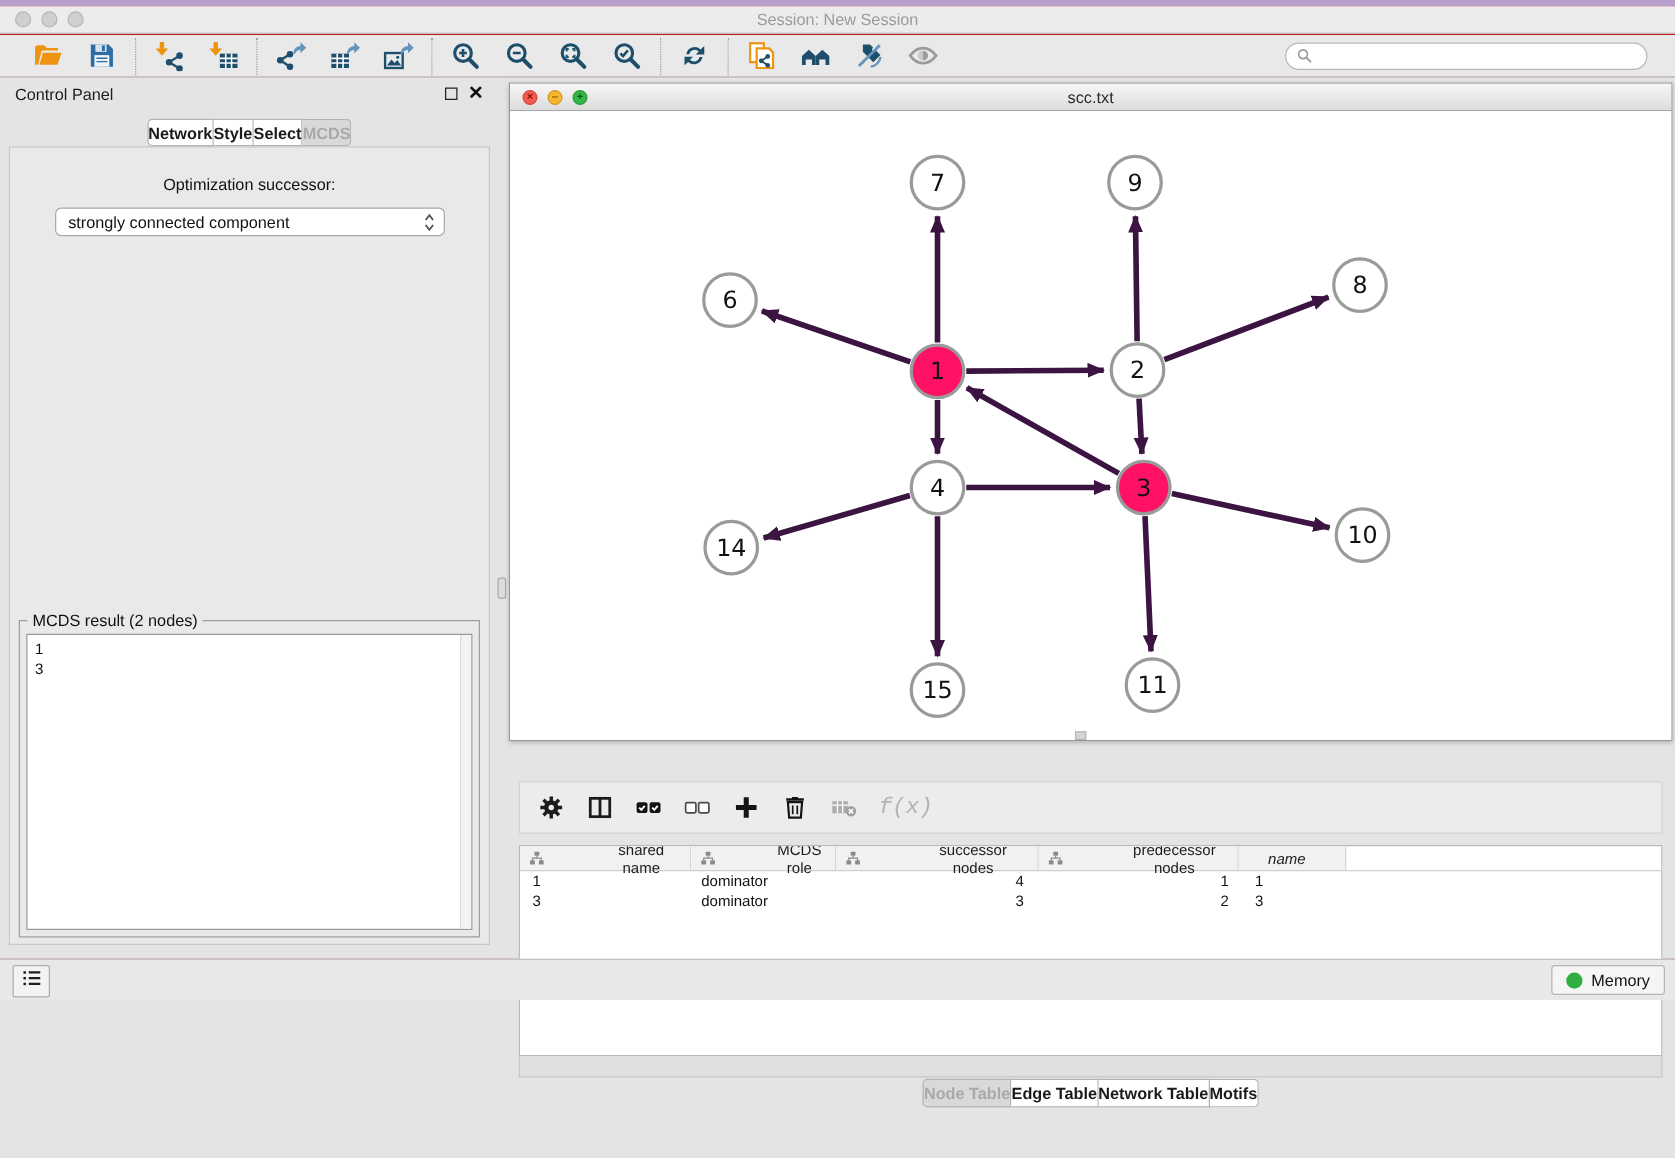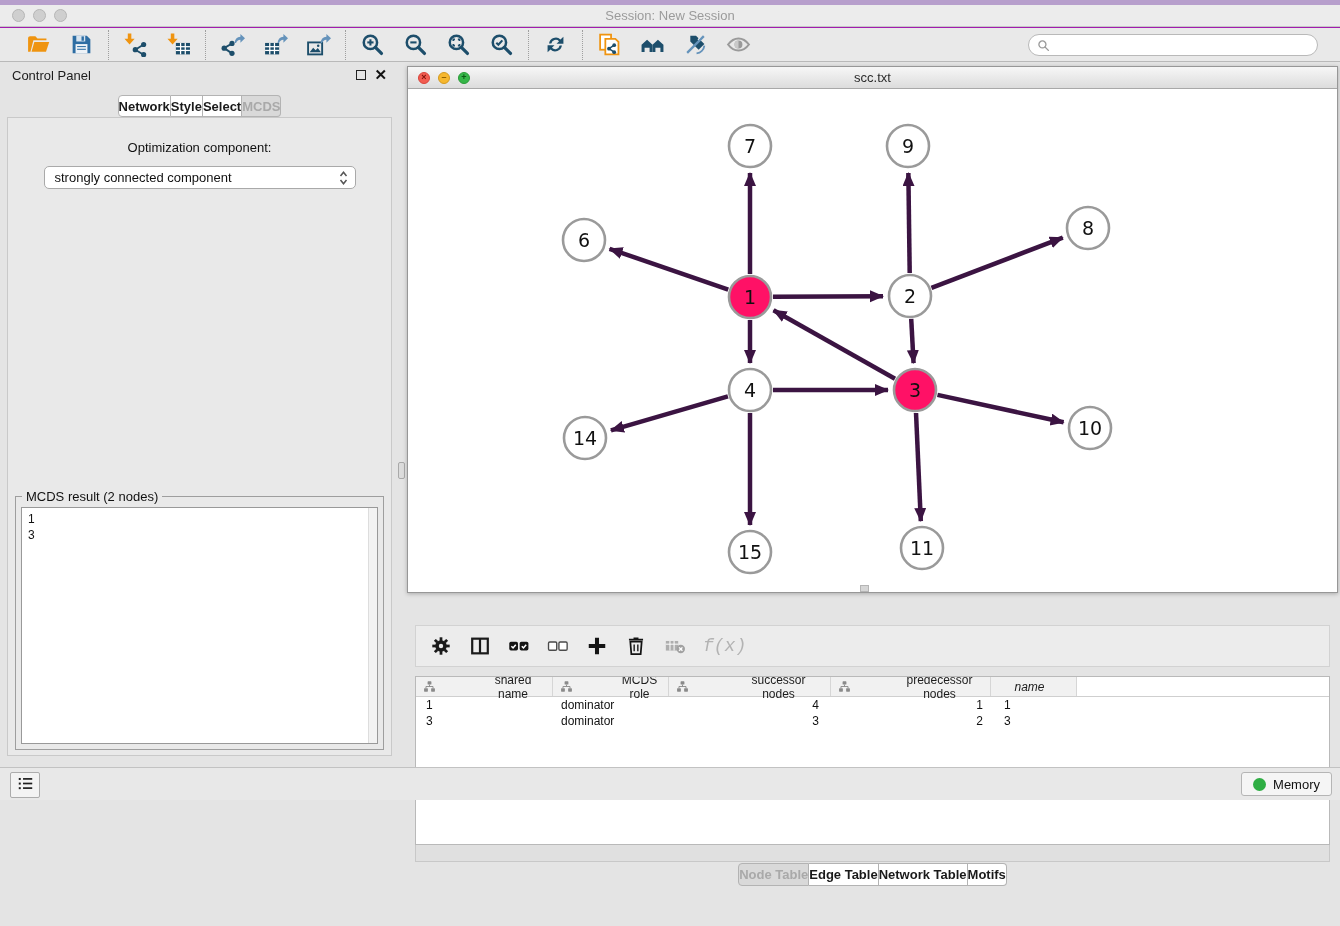--- a/index.html
+++ b/index.html
@@ -1,18 +1,18 @@
 <!DOCTYPE html>
 <html><head>
 <meta charset="utf-8">
 <style>
   * { margin:0; padding:0; box-sizing:border-box; }
   html,body { width:1340px; height:926px; }
   body { font-family:"Liberation Sans", sans-serif; background:#e4e4e4; overflow:hidden; }
-  .app { position:relative; width:1340px; height:800px; background:#a21caf; }
+  .app { position:relative; width:1340px; height:800px; background:#b91c1c; }
 
   
   .purple-strip { position:absolute; left:0; top:0; width:100%; height:5px; background:#b79fcc; }
   .titlebar { position:absolute; left:0; top:5px; width:100%; height:22px; background:#ececec;
               border-bottom:1px solid #c6c6c6; display:flex; align-items:center; }
   .lights { display:flex; gap:8px; margin-left:12px; }
   .light { width:13px; height:13px; border-radius:50%; background:#cfcfcf; border:1px solid #b6b6b6; }
   .win-title { position:absolute; left:0; right:0; text-align:center; font-size:13px; color:#9b9b9b; }
 
   .toolbar { position:absolute; left:0; top:28px; width:100%; height:34px; background:#e9e9e9;
@@ -291,21 +291,21 @@
       </div>
       <div class="cp-tabs">
         <span class="seg" id="cp-seg">
             <span class="tab">Network</span>
             <span class="tab">Style</span>
             <span class="tab">Select</span>
             <span class="tab sel">MCDS</span>
           </span>
       </div>
       <div class="cp-body">
-        <div class="opt-label">Optimization component:</div>
+        <div class="opt-label">Optimization successor:</div>
         <div class="dropdown">
           <span class="val">strongly connected component</span>
           <svg width="9" height="16" viewBox="0 0 9 16">
             <path d="M1.5 6 L4.5 2.2 L7.5 6" fill="none" stroke="#555" stroke-width="1.5"></path>
             <path d="M1.5 10 L4.5 13.8 L7.5 10" fill="none" stroke="#555" stroke-width="1.5"></path>
           </svg>
         </div>
         <div class="result-group">
           <span class="result-legend">MCDS result (2 nodes)</span>
           <div class="result-area">

